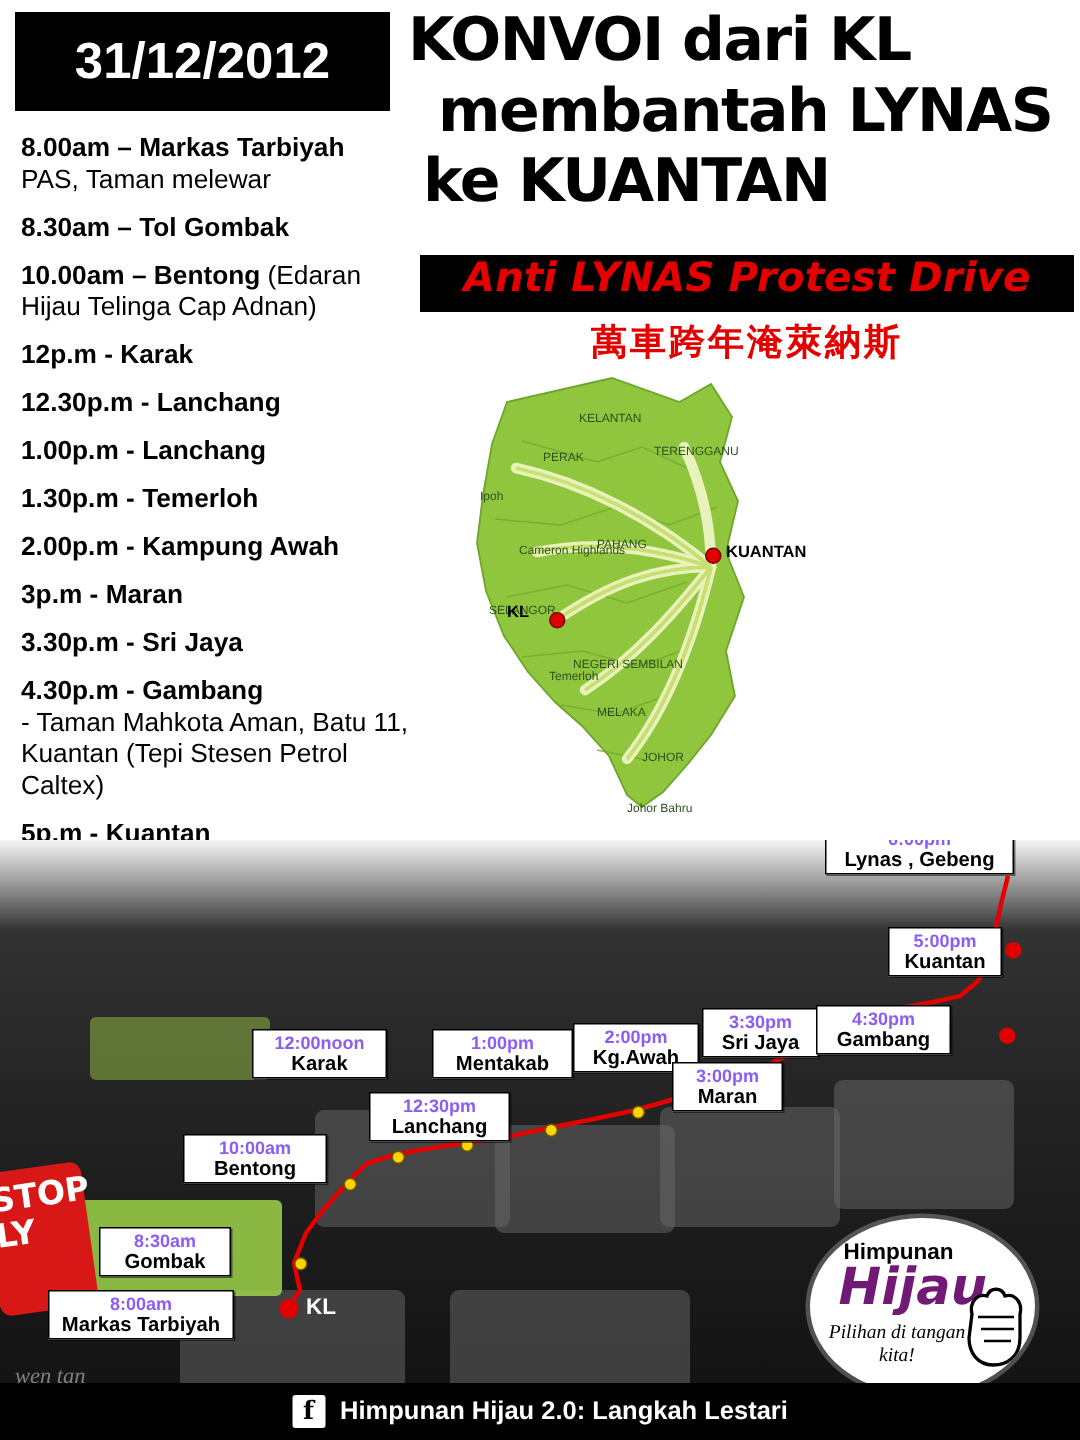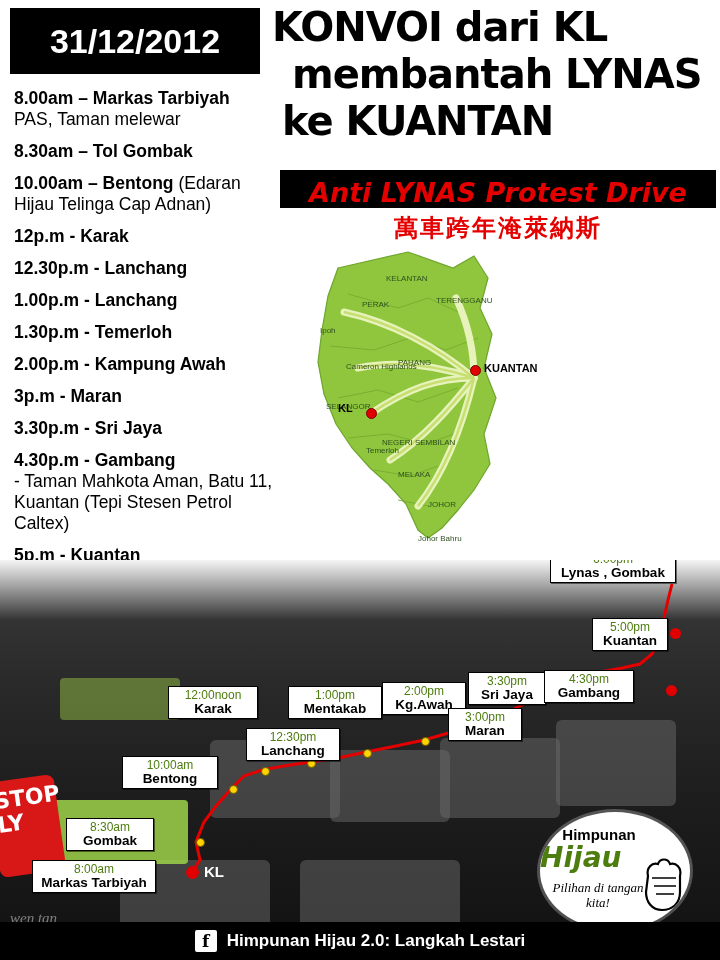--- a/index.html
+++ b/index.html
@@ -55,21 +55,21 @@
   .title-line.l3 { padding-left: 20px; }
 
   .subtitle-bar {
     position: absolute;
     left: 280px;
     top: 170px;
     width: 436px;
     height: 38px;
     background: #000000;
     display: flex;
-    align-items: flex-end;
+    align-items: flex-start;
     justify-content: center;
   }
   .subtitle-bar span {
     color: #e50000;
     font-size: 27px;
     font-weight: bold;
     font-style: italic;
     font-family: "DejaVu Sans", sans-serif;
   }
   .subtitle-cn {
@@ -187,22 +187,22 @@
     border: 1px solid #000000;
     padding: 1px 5px 2px 5px;
     text-align: center;
     font-family: "Liberation Sans", sans-serif;
     line-height: 14px;
     box-shadow: 1px 1px 0 rgba(0,0,0,0.5);
   }
   .stop-label .t {
     display: block;
     font-size: 12px;
-    color: #4d7c0f;
-    font-weight: normal;
+    color: #8b5cf6;
+    font-weight: bold;
   }
   .stop-label .n {
     display: block;
     font-size: 13.5px;
     color: #000;
     font-weight: bold;
   }
   .route-dot {
     position: absolute;
     width: 7px; height: 7px;
@@ -247,25 +247,25 @@
     left: 0; top: 14px; width: 118px;
     text-align: center;
     font-size: 15px;
     font-weight: bold;
     color: #000;
     font-family: "Liberation Sans", sans-serif;
   }
   .logo-l2 {
     position: absolute;
     left: 0; top: 28px; width: 118px;
-    text-align: left;
-    font-size: 28px;
+    text-align: right;
+    font-size: 34px;
     font-weight: bold;
     font-style: italic;
-    color: #4d7c0f;
+    color: #701a75;
     font-family: "DejaVu Sans", sans-serif;
     line-height: 36px;
   }
   .logo-l3 {
     position: absolute;
     left: 4px; top: 68px; width: 108px;
     text-align: center;
     font-size: 13px;
     font-style: italic;
     color: #000;
@@ -526,21 +526,21 @@
     <div class="stop-label" style="left:544px; top:110px; width:78px;">
       <span class="t">4:30pm</span>
       <span class="n">Gambang</span>
     </div>
     <div class="stop-label" style="left:592px; top:58px; width:64px;">
       <span class="t">5:00pm</span>
       <span class="n">Kuantan</span>
     </div>
     <div class="stop-label" style="left:550px; top:-10px; width:114px;">
       <span class="t">6:00pm</span>
-      <span class="n">Lynas , Gombak</span>
+      <span class="n">Lynas , Gebeng</span>
     </div>
   </div>
 
   <div class="logo-circle">
     <div class="logo-l1">Himpunan</div>
     <div class="logo-l2">Hijau</div>
     <div class="logo-l3">Pilihan di tangan kita!</div>
     <svg class="fist" viewBox="0 0 46 62">
       <path d="M10,24 C8,16 14,10 20,12 C22,6 30,6 32,12 C38,10 44,16 42,24
                L42,40 C42,52 34,58 24,58 C14,58 8,50 8,40 Z" fill="#ffffff" stroke="#000000" stroke-width="2.2"></path>

